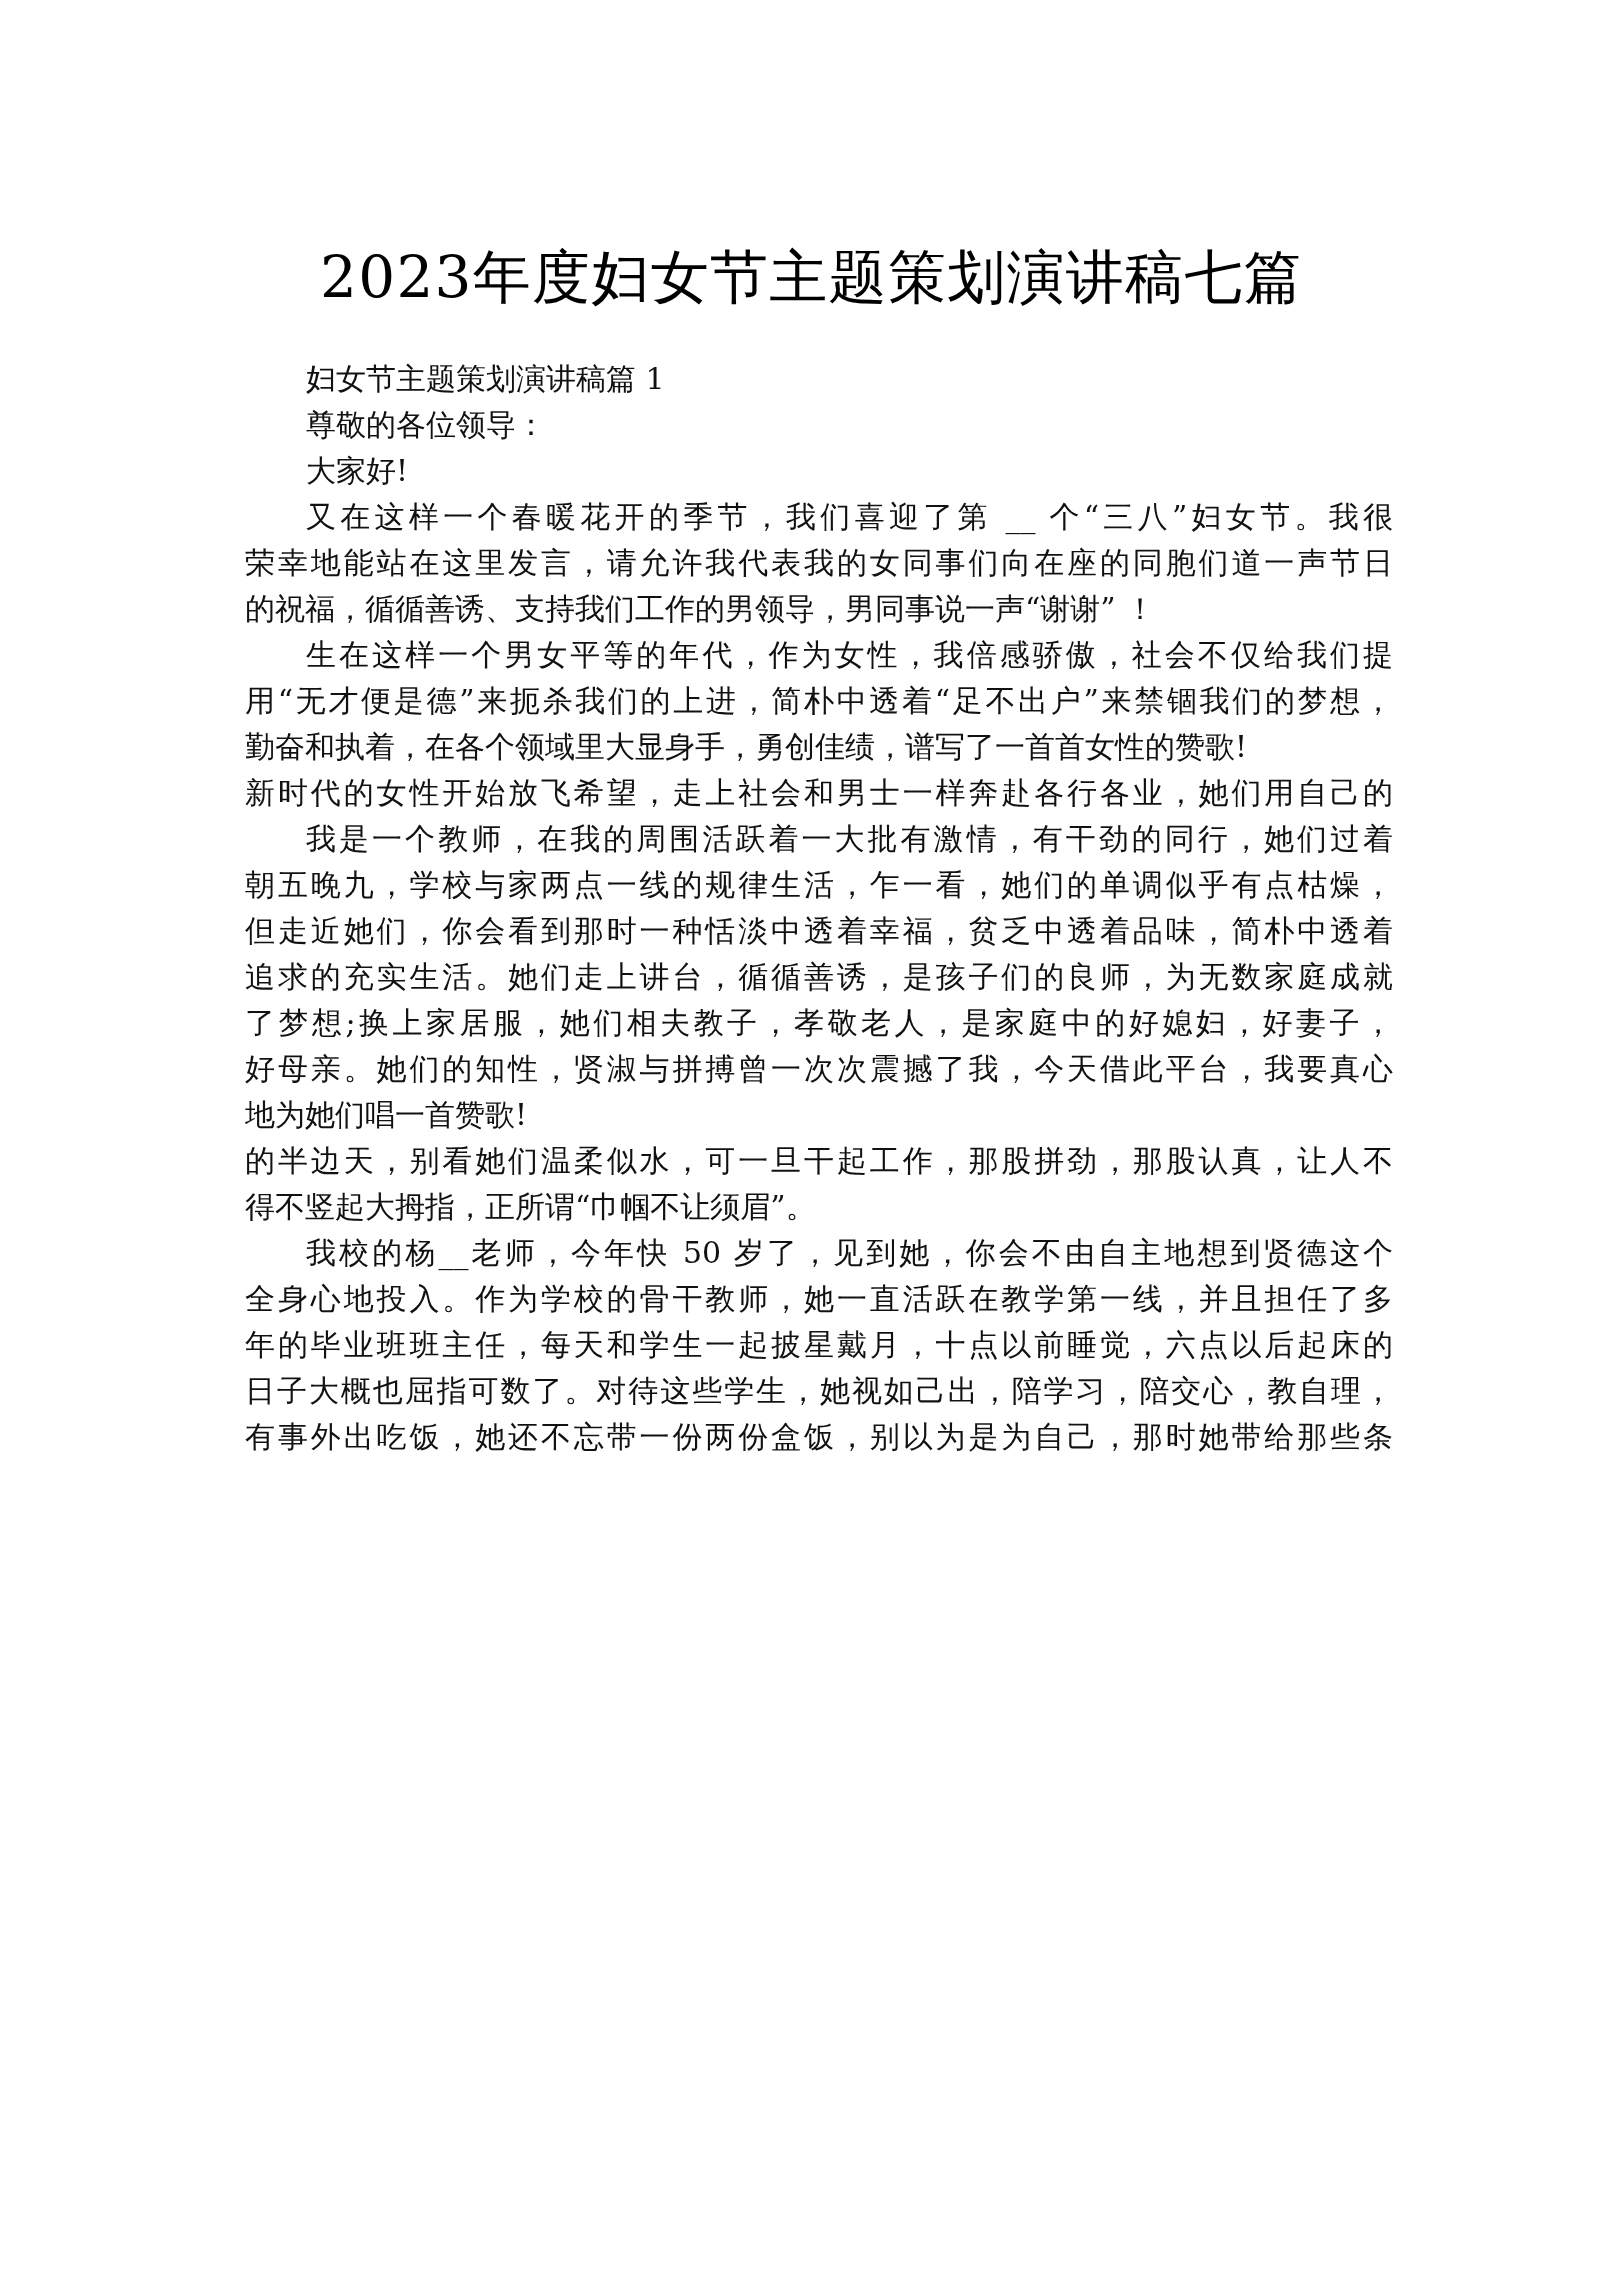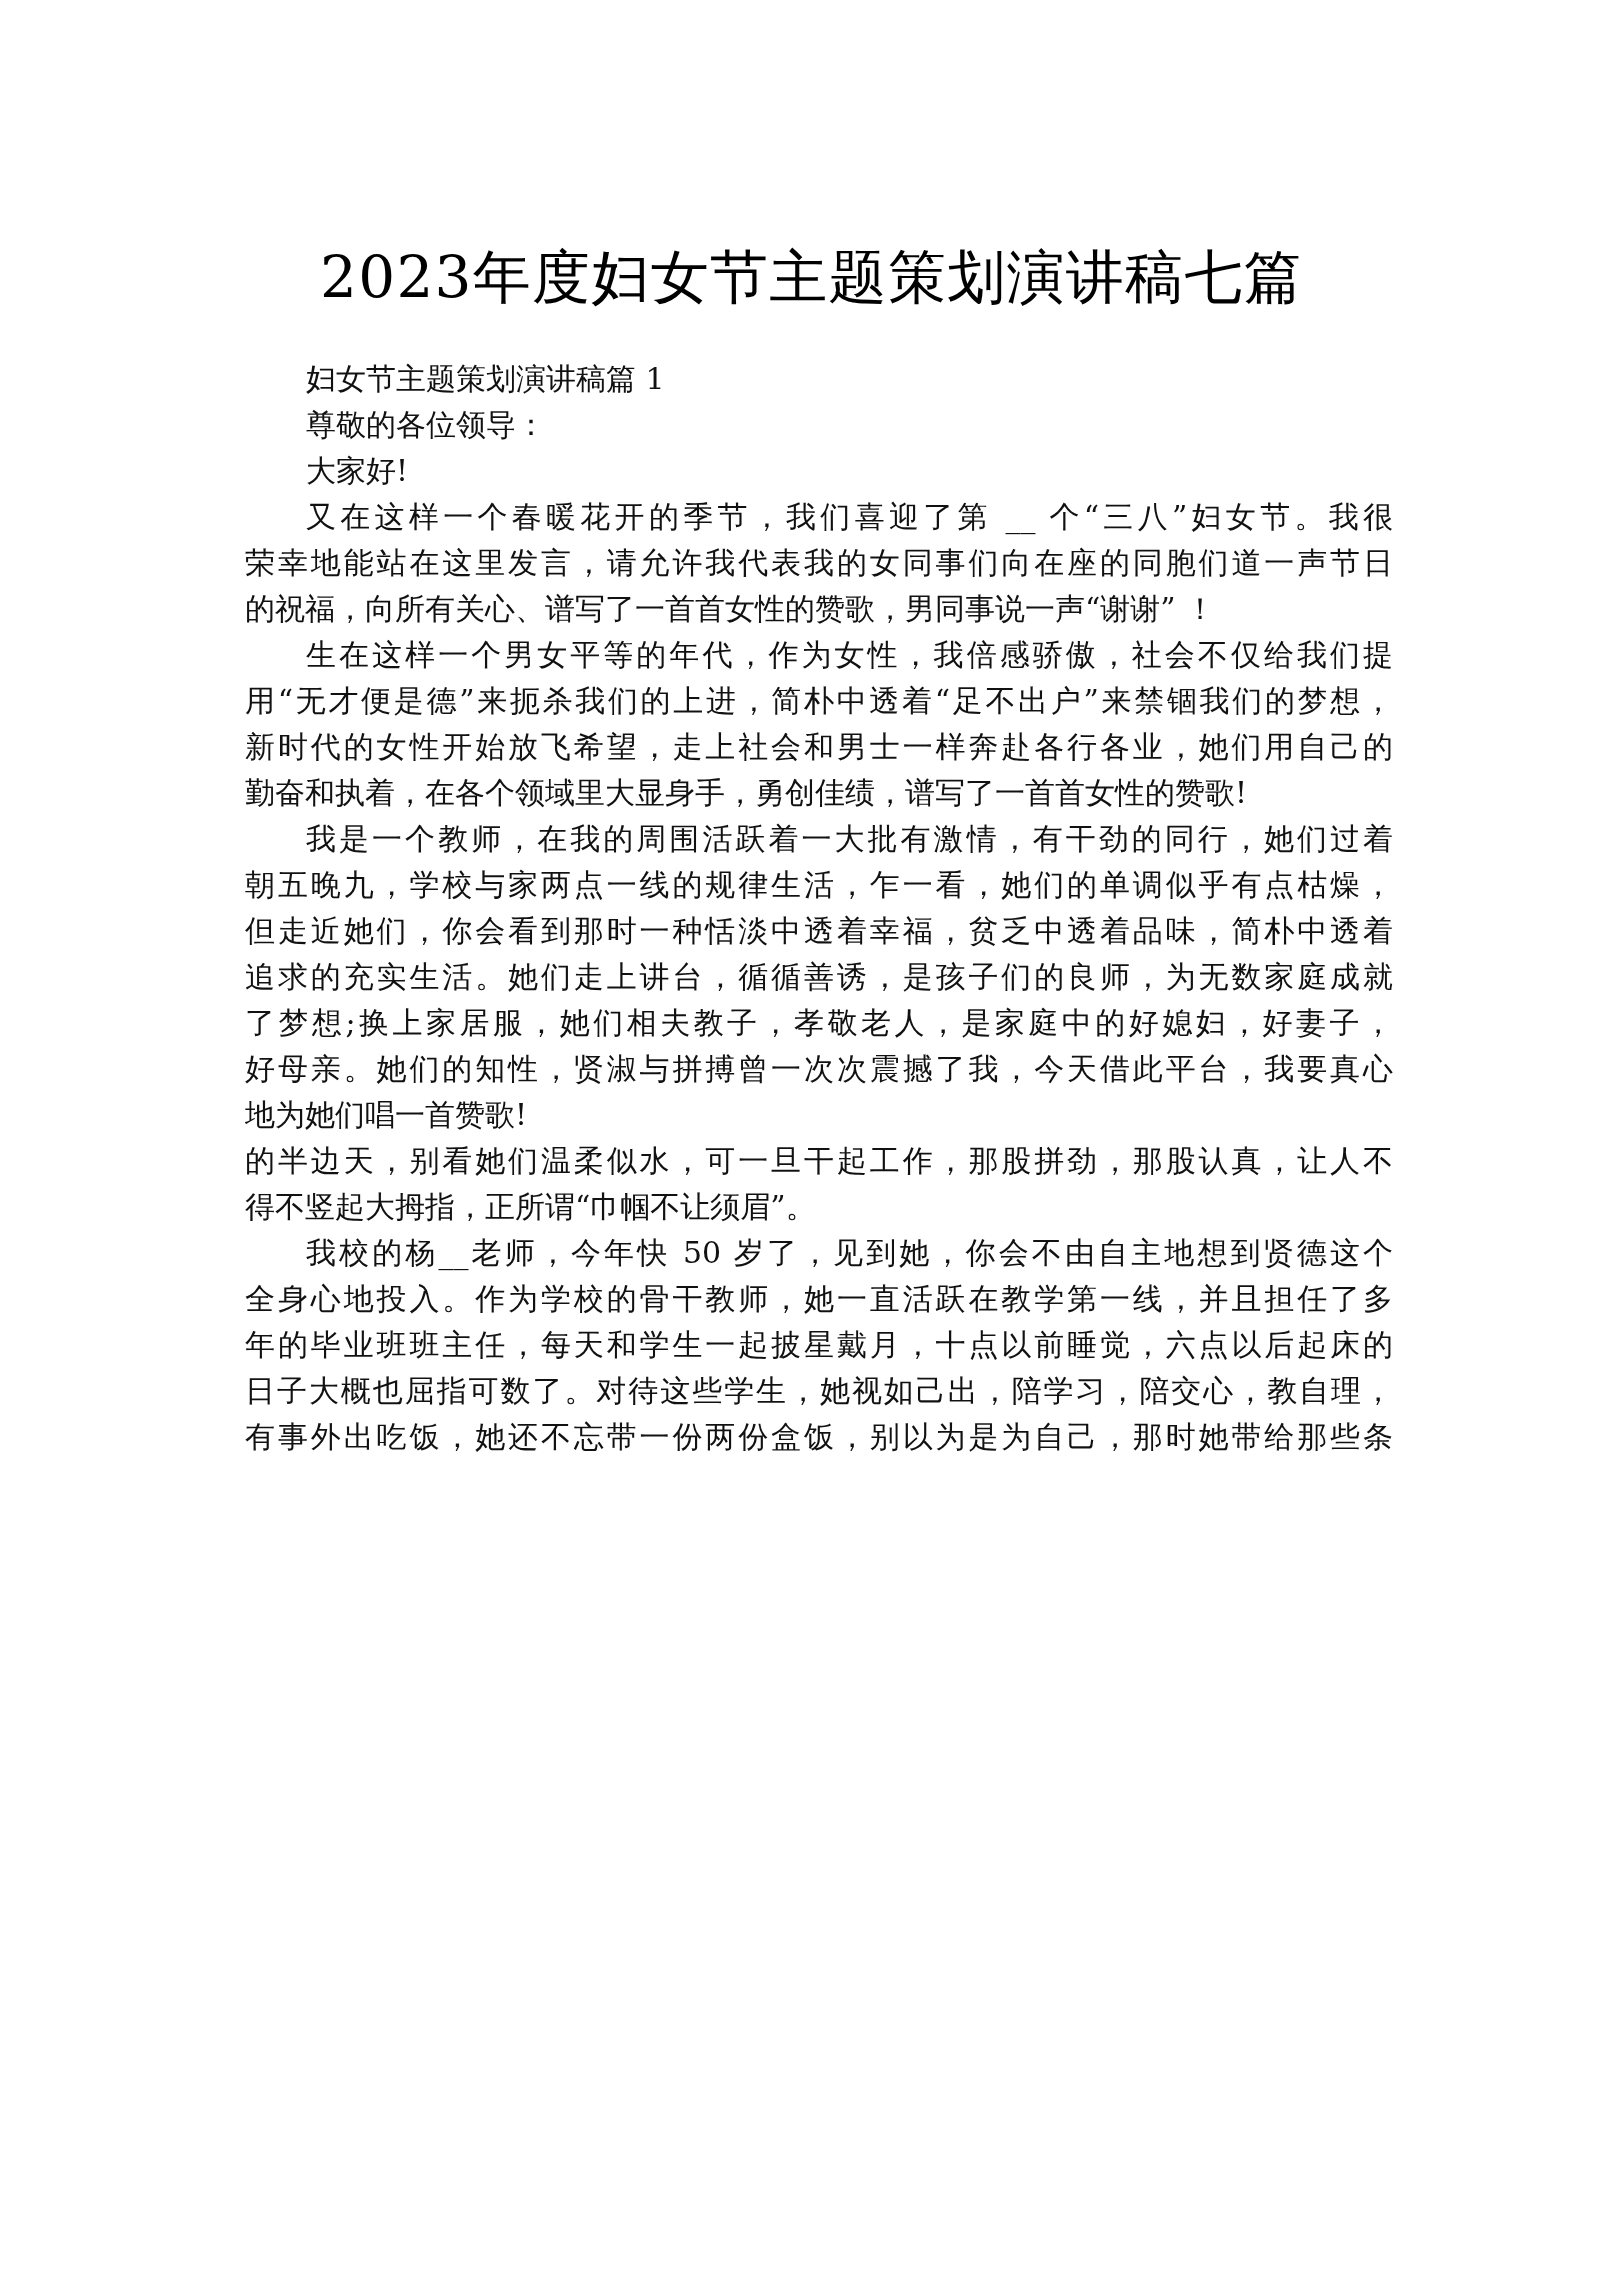--- a/index.html
+++ b/index.html
@@ -63,25 +63,25 @@
 <body>
 
 <div class="page">
   <h1 class="title">2023年度妇女节主题策划演讲稿七篇</h1>
   <div class="body-text" id="body-text">
       <span class="line indent short">妇女节主题策划演讲稿篇 1</span>
       <span class="line indent short">尊敬的各位领导：</span>
       <span class="line indent short">大家好!</span>
       <span class="line indent">又在这样一个春暖花开的季节，我们喜迎了第 __ 个“三八”妇女节。我很</span>
       <span class="line">荣幸地能站在这里发言，请允许我代表我的女同事们向在座的同胞们道一声节日</span>
-      <span class="line short">的祝福，向所有关心、谱写了一首首女性的赞歌，男同事说一声“谢谢”  ！</span>
+      <span class="line short">的祝福，循循善诱、支持我们工作的男领导，男同事说一声“谢谢”  ！</span>
       <span class="line indent">生在这样一个男女平等的年代，作为女性，我倍感骄傲，社会不仅给我们提</span>
       <span class="line">用“无才便是德”来扼杀我们的上进，简朴中透着“足不出户”来禁锢我们的梦想，</span>
+      <span class="line short">勤奋和执着，在各个领域里大显身手，勇创佳绩，谱写了一首首女性的赞歌!</span>
       <span class="line">新时代的女性开始放飞希望，走上社会和男士一样奔赴各行各业，她们用自己的</span>
-      <span class="line short">勤奋和执着，在各个领域里大显身手，勇创佳绩，谱写了一首首女性的赞歌!</span>
       <span class="line indent">我是一个教师，在我的周围活跃着一大批有激情，有干劲的同行，她们过着</span>
       <span class="line">朝五晚九，学校与家两点一线的规律生活，乍一看，她们的单调似乎有点枯燥，</span>
       <span class="line">但走近她们，你会看到那时一种恬淡中透着幸福，贫乏中透着品味，简朴中透着</span>
       <span class="line">追求的充实生活。她们走上讲台，循循善诱，是孩子们的良师，为无数家庭成就</span>
       <span class="line">了梦想;换上家居服，她们相夫教子，孝敬老人，是家庭中的好媳妇，好妻子，</span>
       <span class="line">好母亲。她们的知性，贤淑与拼搏曾一次次震撼了我，今天借此平台，我要真心</span>
       <span class="line short">地为她们唱一首赞歌!</span>
       <span class="line">的半边天，别看她们温柔似水，可一旦干起工作，那股拼劲，那股认真，让人不</span>
       <span class="line short">得不竖起大拇指，正所谓“巾帼不让须眉”。</span>
       <span class="line indent">我校的杨__老师，今年快 50 岁了，见到她，你会不由自主地想到贤德这个</span>

